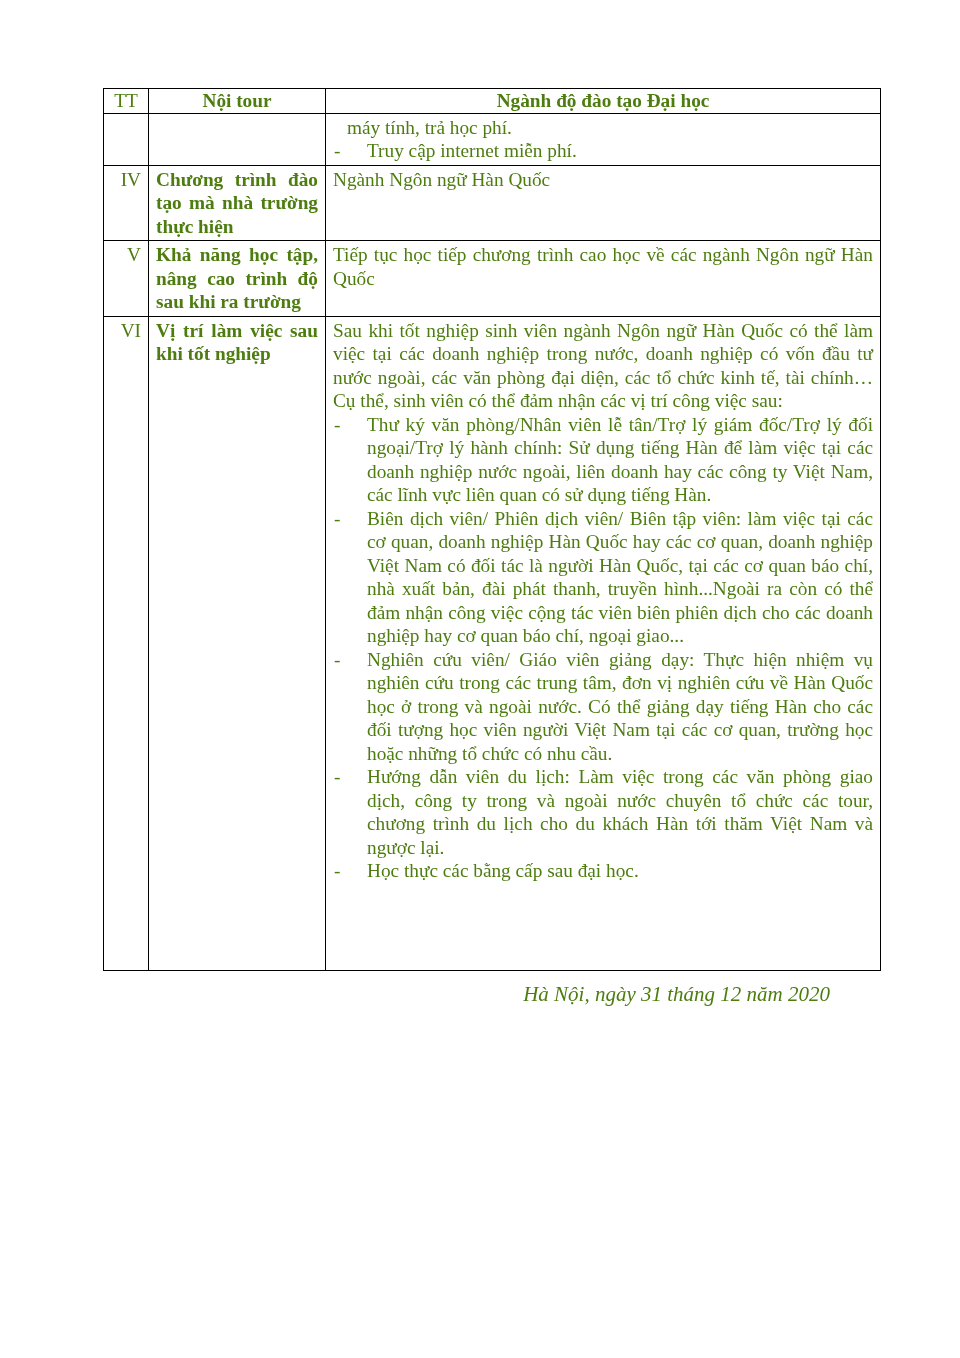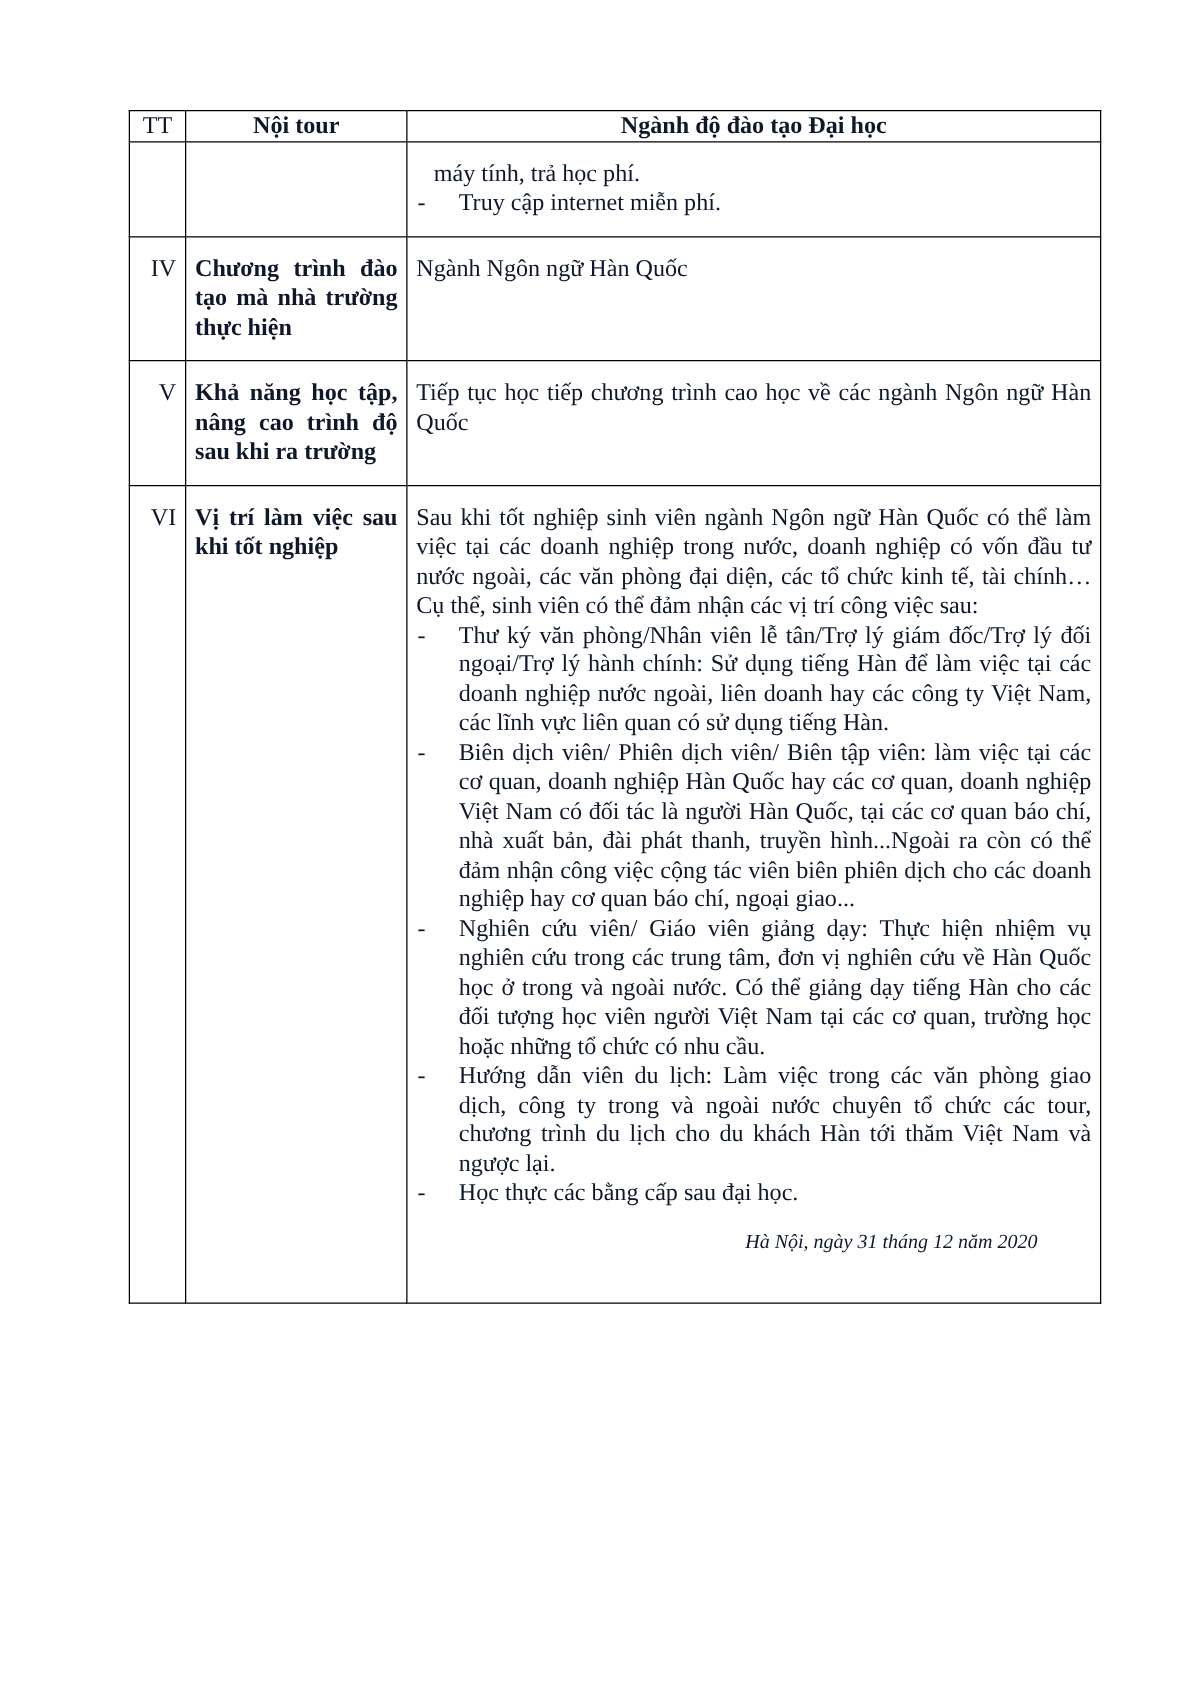--- a/index.html
+++ b/index.html
@@ -5,40 +5,40 @@
   html, body {
     margin: 0;
     padding: 0;
     background: #ffffff;
   }
   .page {
     position: relative;
     width: 960px;
     height: 1358px;
     background: #ffffff;
-    color: #0f172a;
+    color: #4d7c0f;
     font-family: "Liberation Serif", "DejaVu Serif", serif;
     overflow: hidden;
   }
   table.doc-table {
     position: absolute;
     left: 103px;
     top: 88px;
     width: 777px;
     table-layout: fixed;
     border-collapse: collapse;
     font-size: 19.3px;
     line-height: 23.5px;
   }
   .doc-table col.c-tt   { width: 45px; }
   .doc-table col.c-nd   { width: 177px; }
   .doc-table col.c-main { width: 555px; }
   .doc-table td, .doc-table th {
     border: 1px solid #000000;
-    padding: 14px 7px;
+    padding: 2px 7px;
     vertical-align: top;
     overflow: hidden;
   }
   .doc-table th {
     font-weight: bold;
     text-align: center;
     padding: 0 2px;
     vertical-align: middle;
   }
   .doc-table th.th-tt { font-weight: normal; }
@@ -65,21 +65,21 @@
   }
   .date-line {
     position: absolute;
     left: 103px;
     top: 982px;
     width: 777px;
     box-sizing: border-box;
     padding-right: 50px;
     text-align: right;
     font-style: italic;
-    font-size: 16px;
+    font-size: 21px;
     line-height: 24px;
   }
 </style>
 </head>
 <body>
 
 <div class="page">
 
   <table class="doc-table">
     <colgroup>

